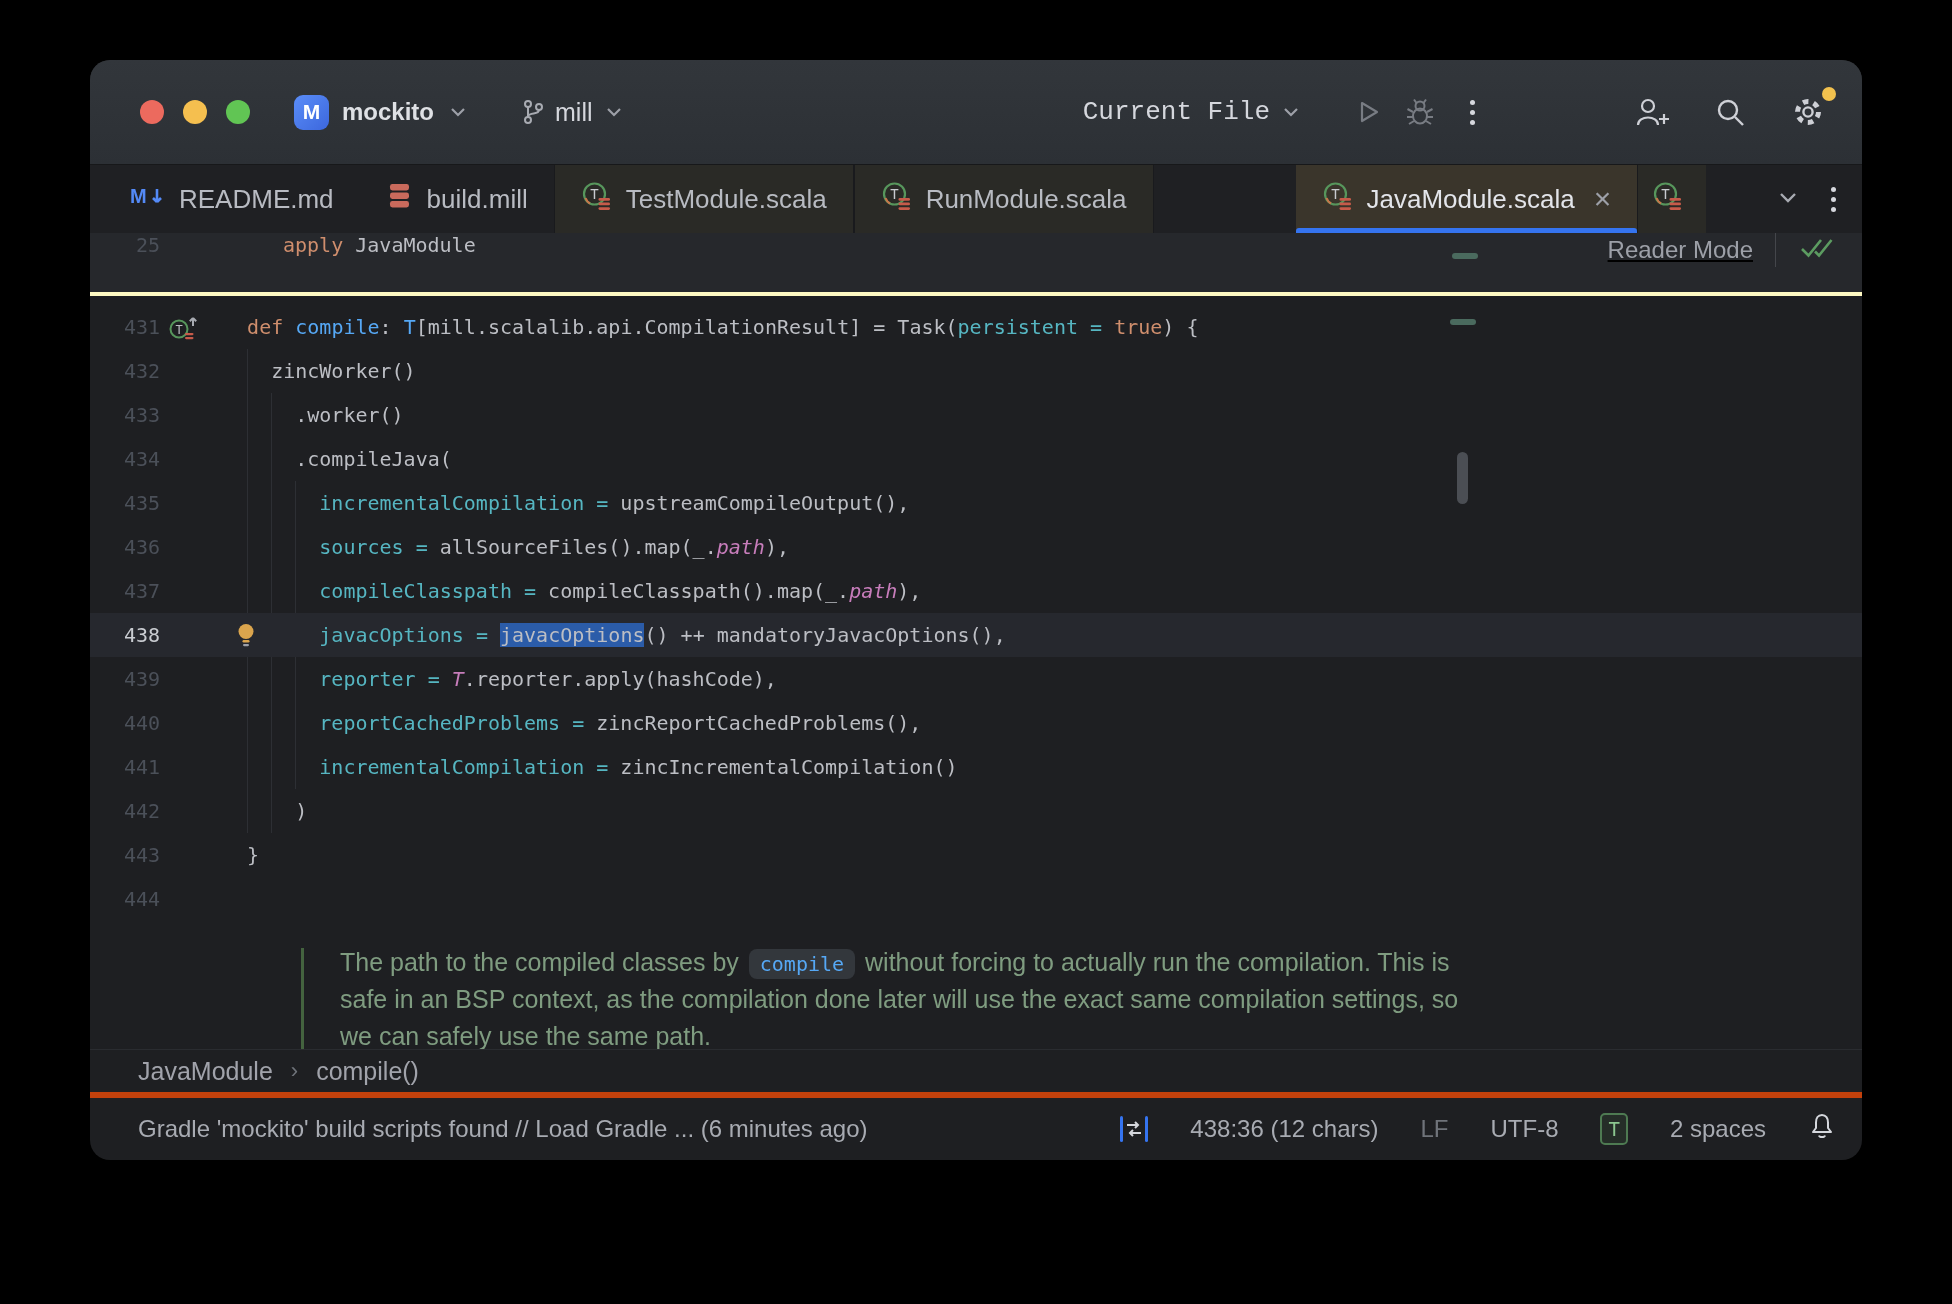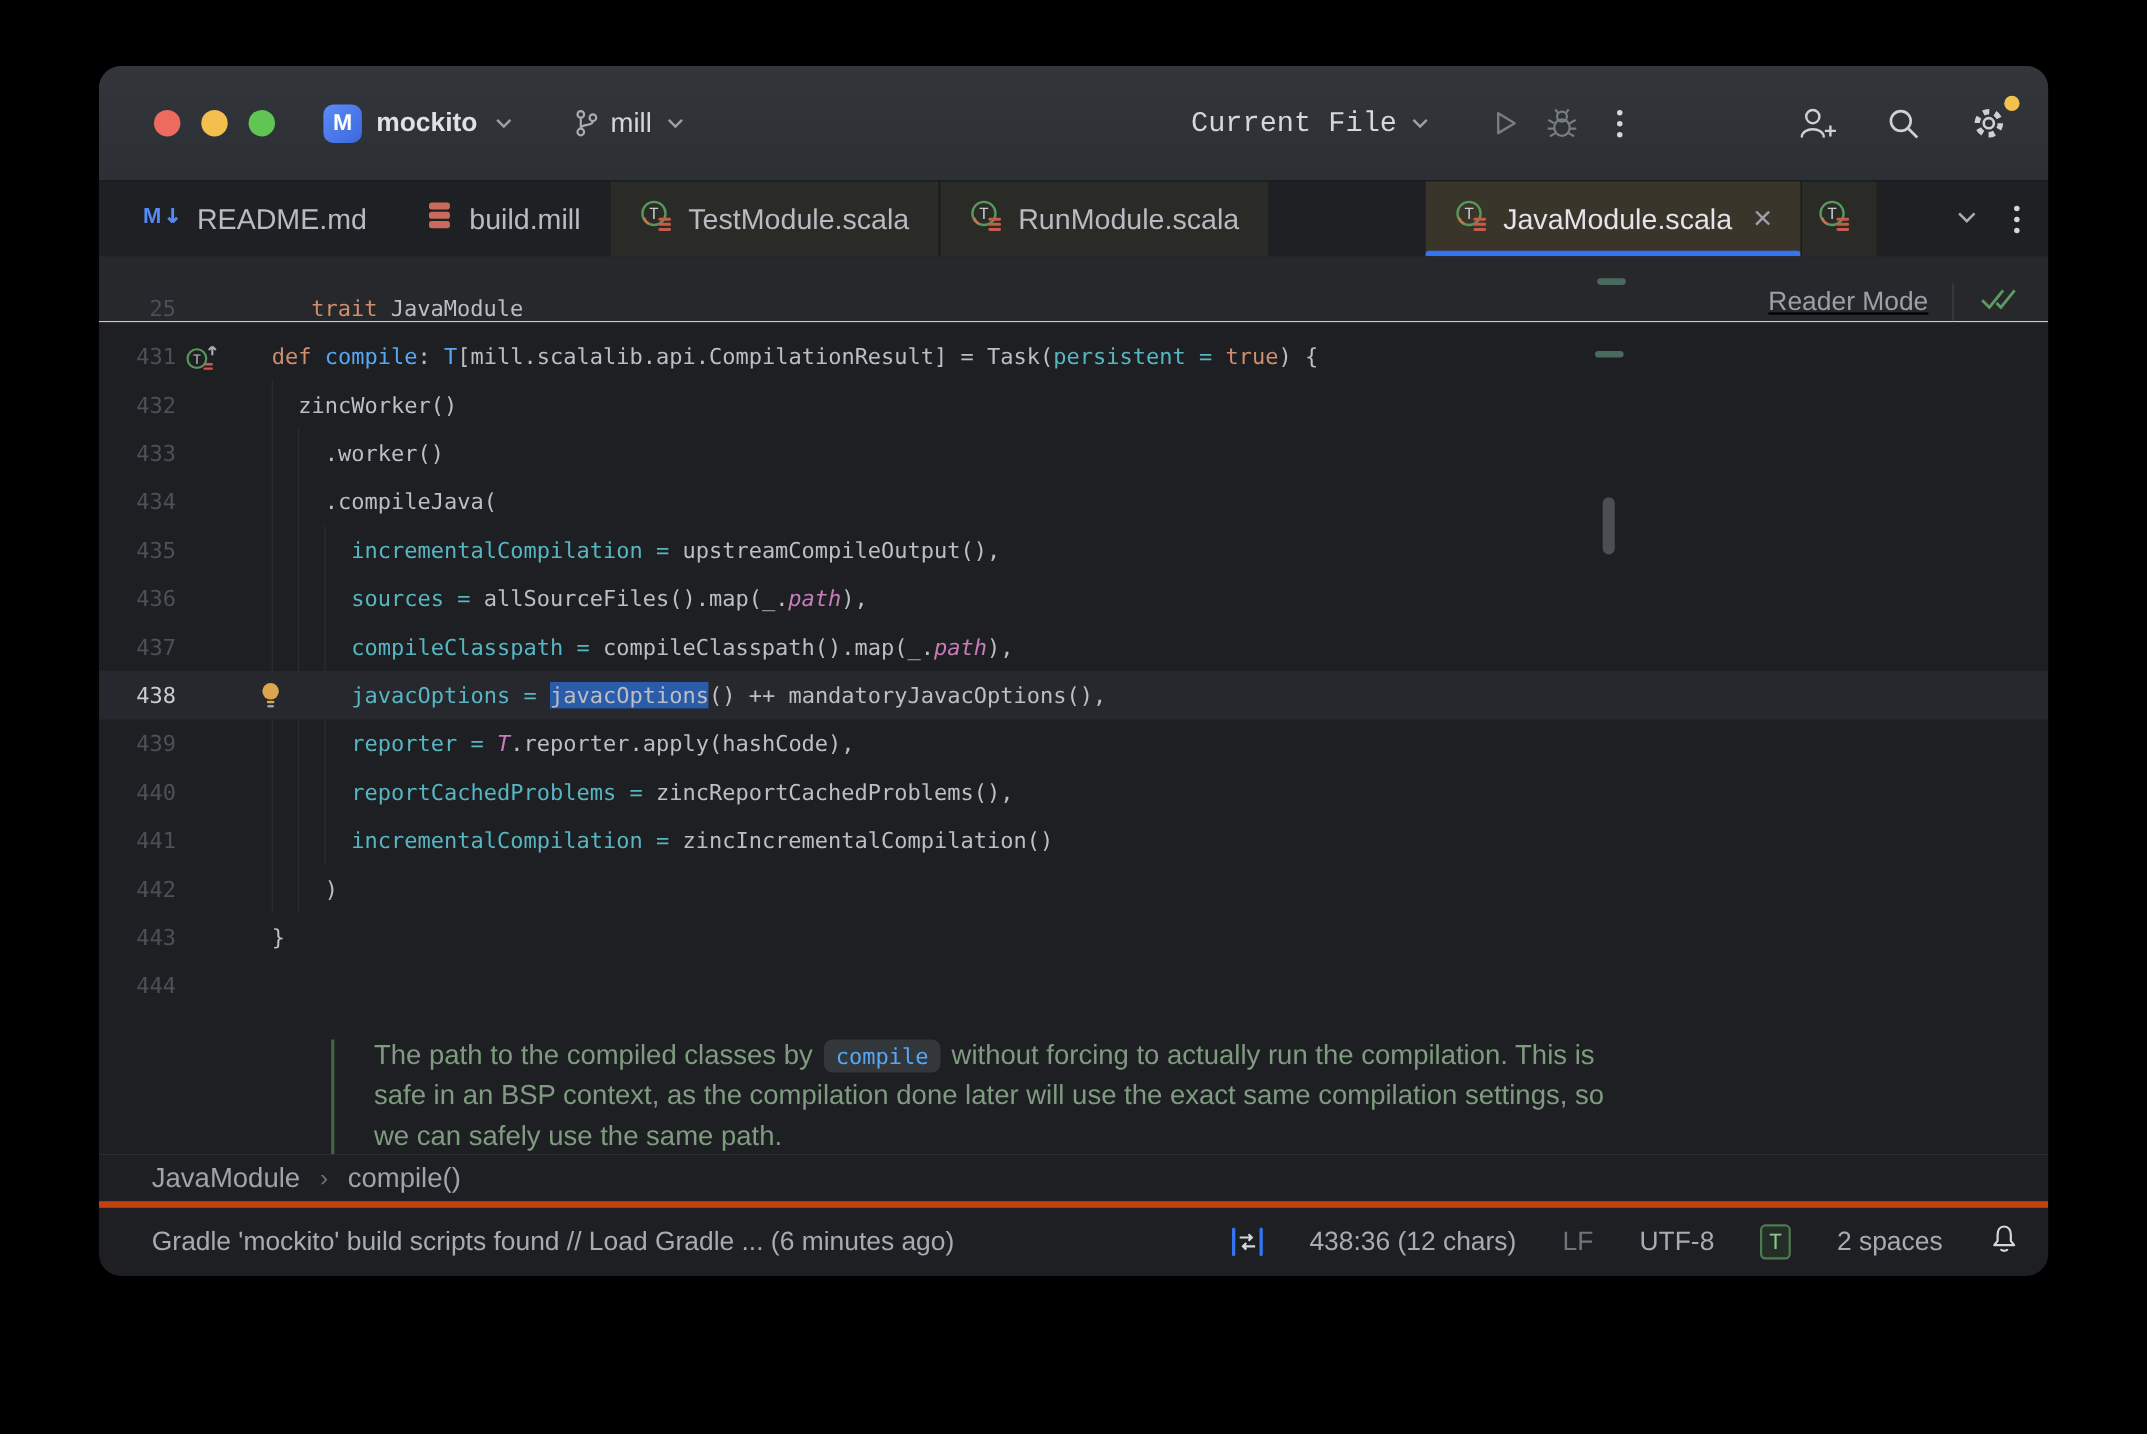--- a/index.html
+++ b/index.html
@@ -32,22 +32,22 @@
   .tab{display:flex;align-items:center;gap:13px;padding:0 26px;font-size:26px;color:#B8BBC2;
     position:relative;cursor:default;white-space:nowrap;}
   .tab.library{background:#2A2A26;border-left:1px solid #191A1D;border-right:1px solid #191A1D;}
   .tab.active{background:#3A352B;margin-left:142px;color:#E3E5EA;}
   .tab.active .tab-underline{position:absolute;left:0;right:0;bottom:0;height:5px;background:#3574F0;border-radius:3px 3px 0 0;}
   .tab.partial{background:#2A2A26;width:54px;padding:0 0 0 14px;overflow:hidden;border-left:1px solid #191A1D;}
   .tab-close{font-size:30px;color:#9DA0A8;margin-left:6px;line-height:1;}
   .strip-controls{margin-left:auto;display:flex;align-items:center;gap:30px;padding-right:26px;}
   .md-ic,.tab svg{flex:0 0 auto;}
   
-  .sticky{height:59px;flex:0 0 59px;background:#26282C;border-bottom:1px solid #fef9c3;
-    display:flex;align-items:flex-end;position:relative;font-family:"DejaVu Sans Mono",monospace;font-size:20px;}
+  .sticky{height:59px;flex:0 0 59px;background:#26282C;border-bottom:4px solid #fef9c3;
+    display:flex;align-items:flex-start;position:relative;font-family:"DejaVu Sans Mono",monospace;font-size:20px;}
   .sticky .ln{width:70px;text-align:right;color:#4B5059;}
   .sticky-code{margin-left:123px;white-space:pre;}
   .reader{margin-left:auto;display:flex;align-items:center;gap:22px;padding-right:28px;
     font-family:"Liberation Sans",sans-serif;text-decoration:underline;}
   .reader-label{color:#9DA0A8;font-size:24px;}
   .reader-div{width:1px;height:34px;background:#44464B;}
   
   .editor{flex:1;position:relative;background:#1E1F22;overflow:hidden;
     font-family:"DejaVu Sans Mono",monospace;font-size:20px;}
   .code-lines{position:relative;padding-top:9px;}
@@ -247,21 +247,21 @@
             <i></i>
             <i></i>
             <i></i>
           </span>
       </div>
     </div>
   </div>
 
   <div class="sticky">
     <span class="ln">25</span>
-    <span class="sticky-code"><span class="tk-kw">trait</span><span class="tk-pl"> JavaModule</span></span>
+    <span class="sticky-code"><span class="tk-kw">apply</span><span class="tk-pl"> JavaModule</span></span>
     <div class="reader">
       <span class="reader-label">Reader Mode</span>
       <span class="reader-div"></span>
       <span>
         <svg width="36" height="26" viewBox="0 0 36 26" fill="none" stroke="#5C9C61" stroke-width="2.6">
           <path d="M4 14 L10.5 20.5 L23 5"></path>
             <path d="M17 16.5 L21 20.5 L33.5 5"></path>
         </svg>
       </span>
     </div>

